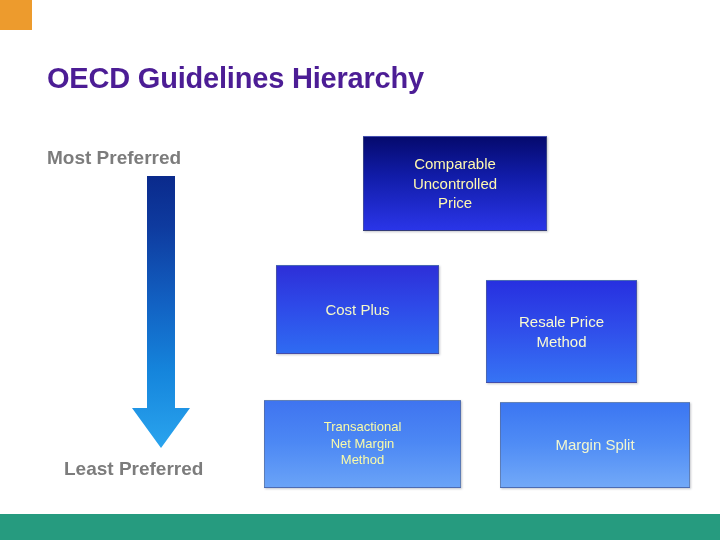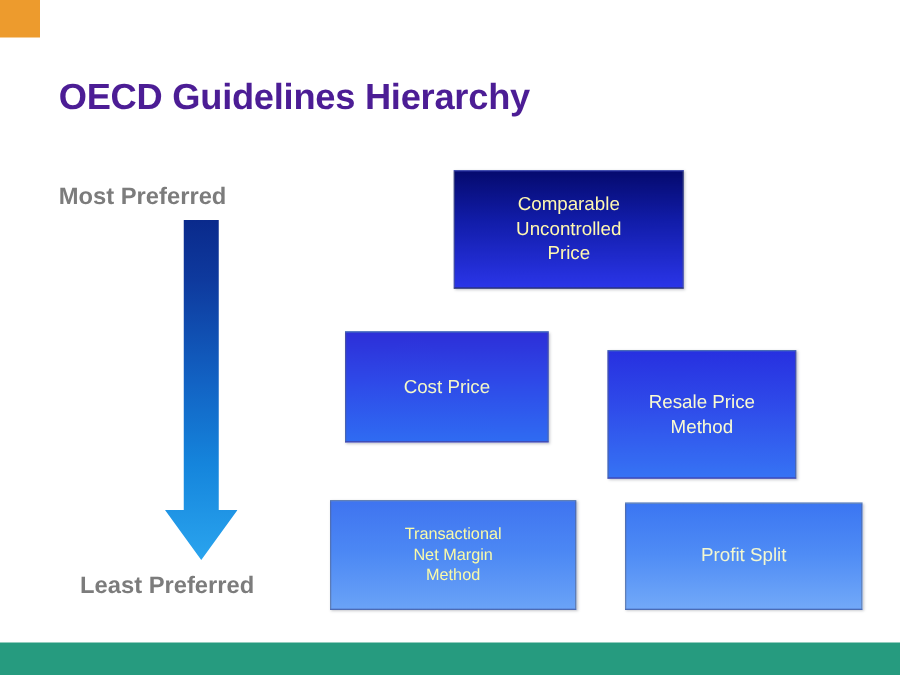--- a/index.html
+++ b/index.html
@@ -156,33 +156,33 @@
     </svg>
   </div>
 
   <div class="method-box box-cup">
     <span class="box-text">Comparable
 Uncontrolled
 Price</span>
   </div>
 
   <div class="method-box box-costplus">
-    <span class="box-text">Cost Price</span>
+    <span class="box-text">Cost Plus</span>
   </div>
 
   <div class="method-box box-resale">
     <span class="box-text">Resale Price
 Method</span>
   </div>
 
   <div class="method-box box-tnmm">
     <span class="box-text">Transactional
 Net Margin
 Method</span>
   </div>
 
   <div class="method-box box-profitsplit">
-    <span class="box-text">Profit Split</span>
+    <span class="box-text">Margin Split</span>
   </div>
 
   <div class="footer-bar"></div>
 
 </div>
 
 </body></html>

